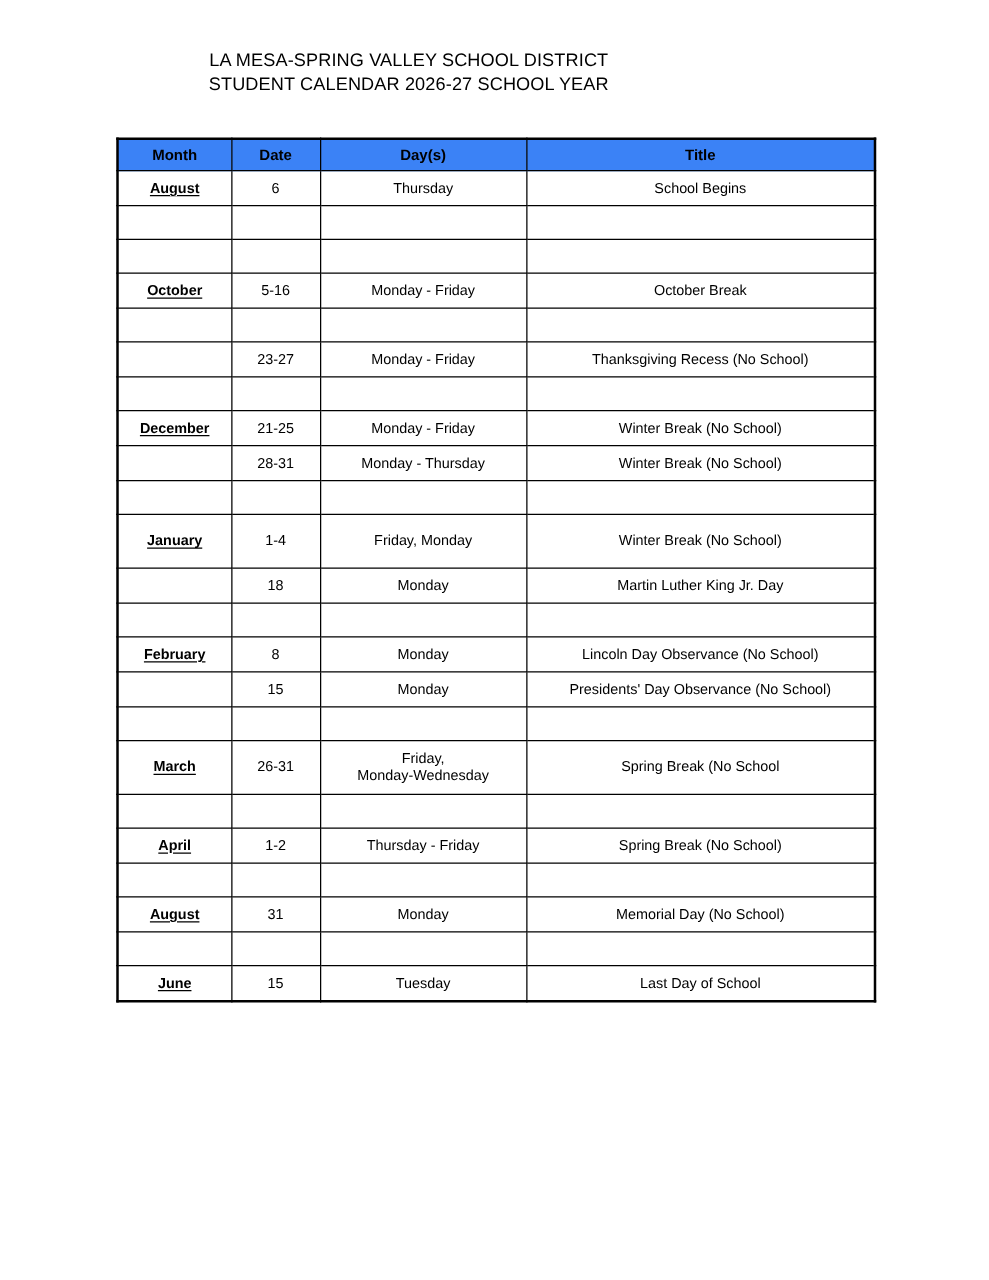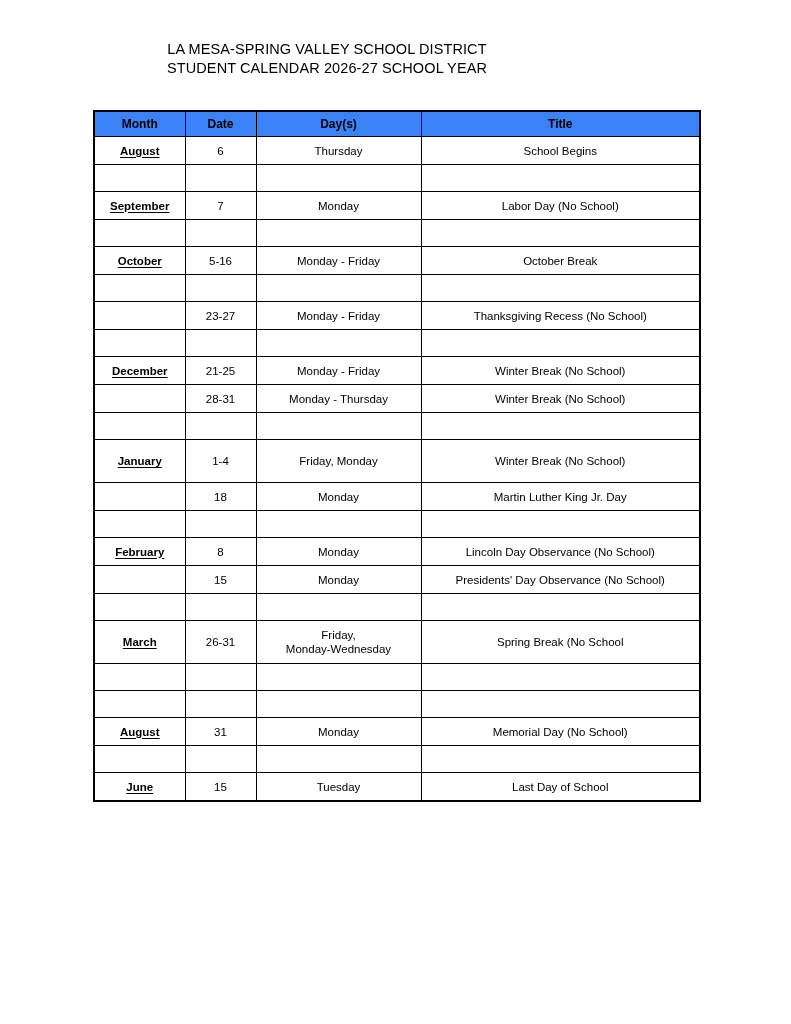--- a/index.html
+++ b/index.html
@@ -114,26 +114,20 @@
           <td>6</td>
           <td class="days-cell">Thursday</td>
           <td>School Begins</td>
         </tr>
         <tr class="spacer-row">
           <td></td>
           <td></td>
           <td class="days-cell"></td>
           <td></td>
         </tr>
-        <tr class="data-row">
-          <td class="month-cell">September</td>
-          <td>7</td>
-          <td class="days-cell">Monday</td>
-          <td>Labor Day (No School)</td>
-        </tr>
         <tr class="spacer-row">
           <td></td>
           <td></td>
           <td class="days-cell"></td>
           <td></td>
         </tr>
         <tr class="data-row">
           <td class="month-cell">October</td>
           <td>5-16</td>
           <td class="days-cell">Monday - Friday</td>
@@ -216,20 +210,26 @@
           <td>26-31</td>
           <td class="days-cell two-line">Friday,<br>Monday-Wednesday</td>
           <td>Spring Break (No School</td>
         </tr>
         <tr class="spacer-row">
           <td></td>
           <td></td>
           <td class="days-cell"></td>
           <td></td>
         </tr>
+        <tr class="data-row">
+          <td class="month-cell">April</td>
+          <td>1-2</td>
+          <td class="days-cell">Thursday - Friday</td>
+          <td>Spring Break (No School)</td>
+        </tr>
         <tr class="spacer-row">
           <td></td>
           <td></td>
           <td class="days-cell"></td>
           <td></td>
         </tr>
         <tr class="data-row">
           <td class="month-cell">August</td>
           <td>31</td>
           <td class="days-cell">Monday</td>

